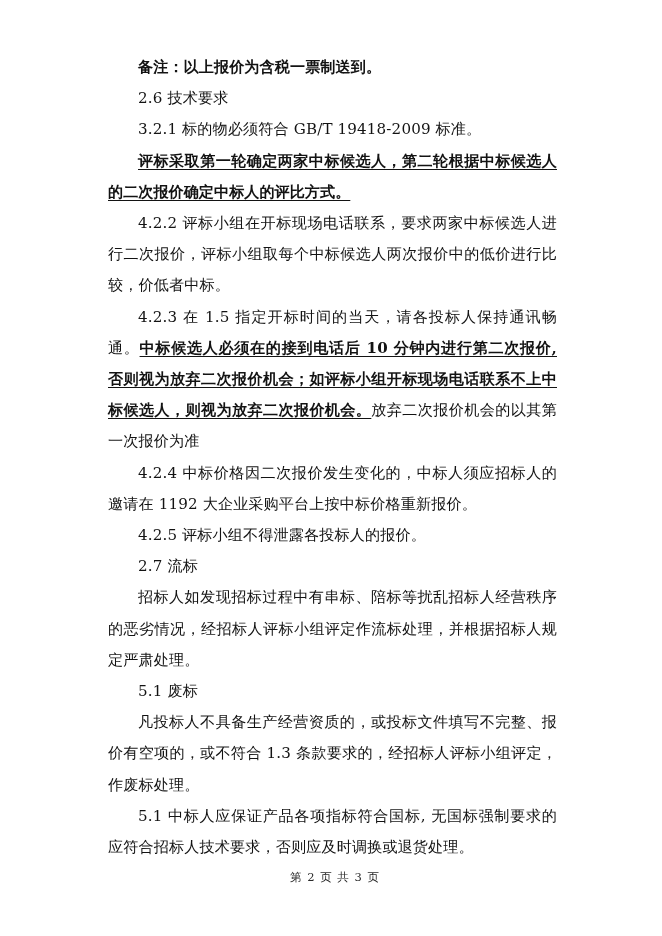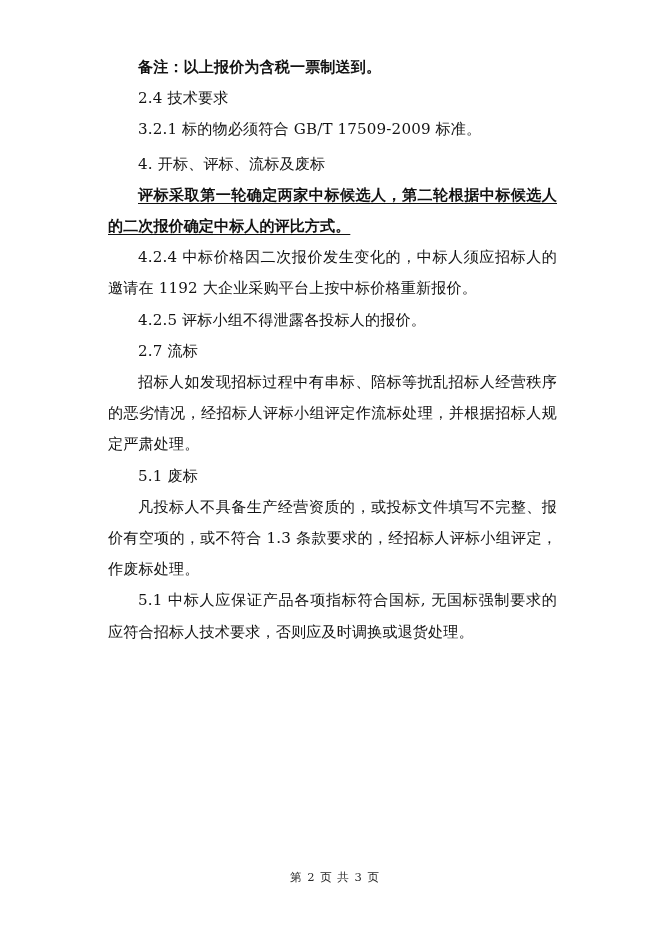--- a/index.html
+++ b/index.html
@@ -97,30 +97,31 @@
 </style>
 </head>
 <body>
 
 <div id="page-sheet">
 
   <div id="doc-body">
 
     <p class="p indent bold">备注：以上报价为含税一票制送到。</p>
 
-    <p class="p indent lastline-left">2.4 技术要求</p>
+    <p class="p indent lastline-left">2.6 技术要求</p>
 
-    <p class="p indent lastline-left">3.2.1 标的物必须符合 GB/T 17509-2009 标准。</p>
+    <p class="p indent lastline-left">3.2.1 标的物必须符合 GB/T 19418-2009 标准。</p>
 
-    <p class="p indent lastline-left gap-top">4. 开标、评标、流标及废标</p>
 
     <p class="p indent block-em lastline-left">评标采取第一轮确定两家中标候选人，第二轮根据中标候选人的二次报价确定中标人的评比方式。</p>
 
 
+    <p class="p indent lastline-left">4.2.2 评标小组在开标现场电话联系，要求两家中标候选人进行二次报价，评标小组取每个中标候选人两次报价中的低价进行比较，价低者中标。</p>
 
+    <p class="p indent lastline-left"><span>4.2.3 在 1.5 指定开标时间的当天，请各投标人保持通讯畅通。</span><span class="em-ul">中标候选人必须在的接到电话后 10 分钟内进行第二次报价, 否则视为放弃二次报价机会；如评标小组开标现场电话联系不上中标候选人，则视为放弃二次报价机会。</span><span>放弃二次报价机会的以其第一次报价为准</span></p>
 
     <p class="p indent lastline-left">4.2.4 中标价格因二次报价发生变化的，中标人须应招标人的邀请在 1192 大企业采购平台上按中标价格重新报价。</p>
 
     <p class="p indent lastline-left">4.2.5 评标小组不得泄露各投标人的报价。</p>
 
     <p class="p indent lastline-left">2.7 流标</p>
 
     <p class="p indent lastline-left">招标人如发现招标过程中有串标、陪标等扰乱招标人经营秩序的恶劣情况，经招标人评标小组评定作流标处理，并根据招标人规定严肃处理。</p>
 
     <p class="p indent lastline-left">5.1 废标</p>

